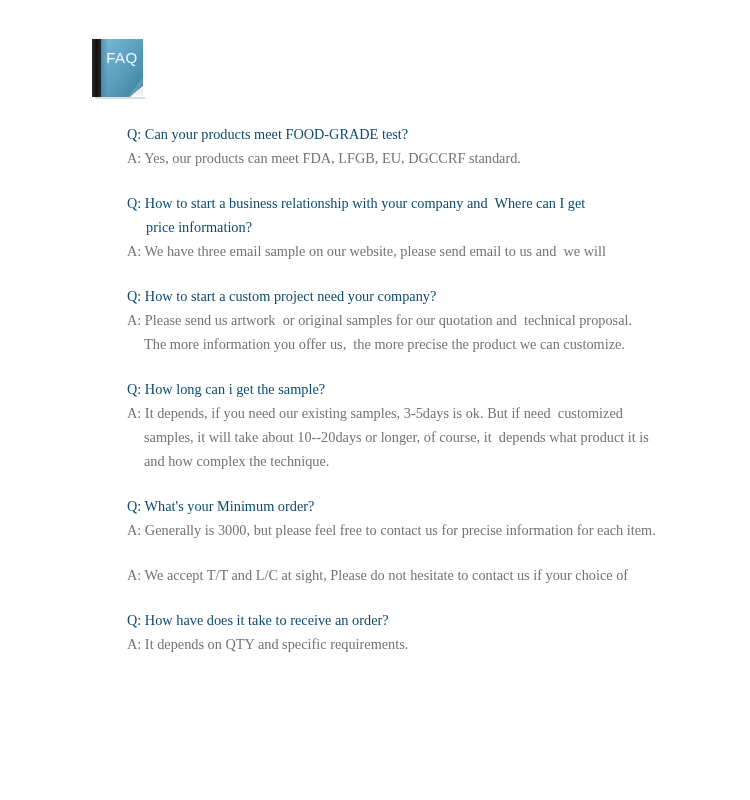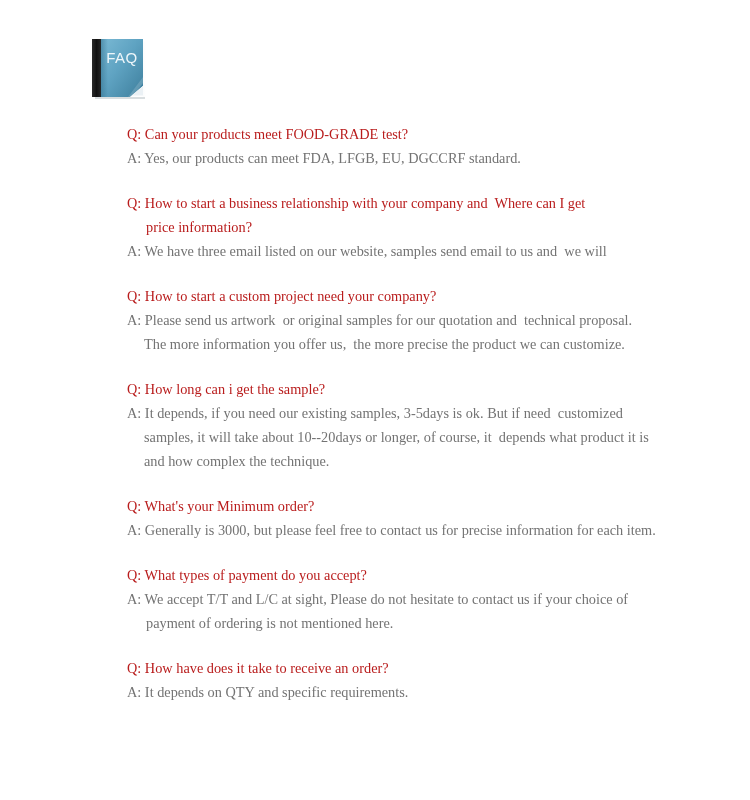--- a/index.html
+++ b/index.html
@@ -52,21 +52,21 @@
     margin-bottom: 0;
   }
 
   .qa-line {
     font-size: 14.3px;
     line-height: 24px;
     white-space: pre-wrap;
   }
 
   .q-line {
-    color: #b91c1c;
+    color: #0c4a6e;
   }
   .a-line {
     color: #737373;
   }
 
   
   .cont {
     padding-left: 17px;
   }
   .cont-q {
@@ -124,21 +124,21 @@
   <div class="faq-body">
 
     <div class="qa-block">
       <div class="qa-line q-line">Q: Can your products meet FOOD-GRADE test?</div>
       <div class="qa-line a-line">A: Yes, our products can meet FDA, LFGB, EU, DGCCRF standard.</div>
     </div>
 
     <div class="qa-block">
       <div class="qa-line q-line">Q: How to start a business relationship with your company and  Where can I get</div>
       <div class="qa-line q-line cont-q">price information?</div>
-      <div class="qa-line a-line">A: We have three email listed on our website, samples send email to us and  we will</div>
+      <div class="qa-line a-line">A: We have three email sample on our website, please send email to us and  we will</div>
     </div>
 
     <div class="qa-block">
       <div class="qa-line q-line">Q: How to start a custom project need your company?</div>
       <div class="qa-line a-line">A: Please send us artwork  or original samples for our quotation and  technical proposal.</div>
       <div class="qa-line a-line cont">The more information you offer us,  the more precise the product we can customize.</div>
     </div>
 
     <div class="qa-block">
       <div class="qa-line q-line">Q: How long can i get the sample?</div>
@@ -146,23 +146,21 @@
       <div class="qa-line a-line cont">samples, it will take about 10--20days or longer, of course, it  depends what product it is</div>
       <div class="qa-line a-line cont">and how complex the technique.</div>
     </div>
 
     <div class="qa-block">
       <div class="qa-line q-line">Q: What's your Minimum order?</div>
       <div class="qa-line a-line">A: Generally is 3000, but please feel free to contact us for precise information for each item.</div>
     </div>
 
     <div class="qa-block">
-      <div class="qa-line q-line">Q: What types of payment do you accept?</div>
       <div class="qa-line a-line">A: We accept T/T and L/C at sight, Please do not hesitate to contact us if your choice of</div>
-      <div class="qa-line a-line cont-q">payment of ordering is not mentioned here.</div>
     </div>
 
     <div class="qa-block">
       <div class="qa-line q-line">Q: How have does it take to receive an order?</div>
       <div class="qa-line a-line">A: It depends on QTY and specific requirements.</div>
     </div>
 
   </div>
 </div>
 

